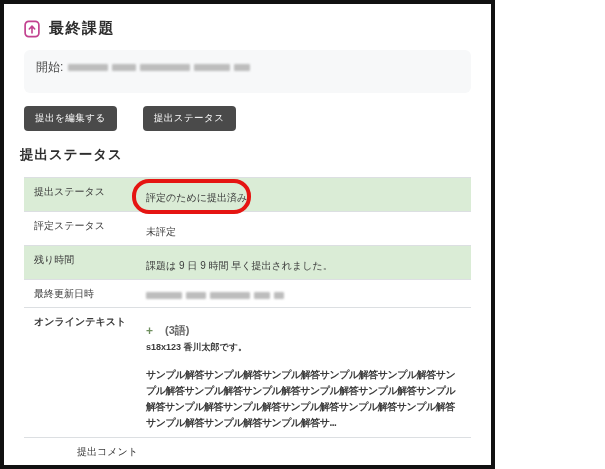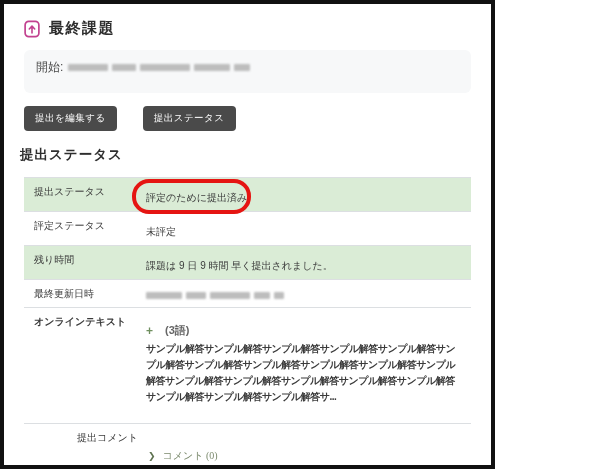--- a/index.html
+++ b/index.html
@@ -198,20 +198,21 @@
         </div>
       </div>
 
       <div class="trow onlinetext">
         <div class="tlabel">オンラインテキスト</div>
         <div class="tvalue">
           <div class="ot-head">
             <span class="ot-plus">+</span>
             <span class="ot-count">(3語)</span>
           </div>
+          <div class="ot-firstline">s18x123 香川太郎です。</div>
           <div class="ot-body">サンプル解答サンプル解答サンプル解答サンプル解答サンプル解答サンプル解答サンプル解答サンプル解答サンプル解答サンプル解答サンプル解答サンプル解答サンプル解答サンプル解答サンプル解答サンプル解答サンプル解答サンプル解答サンプル解答サ...</div>
         </div>
       </div>
 
       <div class="trow comments">
         <div class="tlabel">提出コメント</div>
         <div class="tvalue">
           <div class="cm-value">
             <span class="cm-chevron">❯</span>
             <a class="cm-link">コメント (0)</a>

